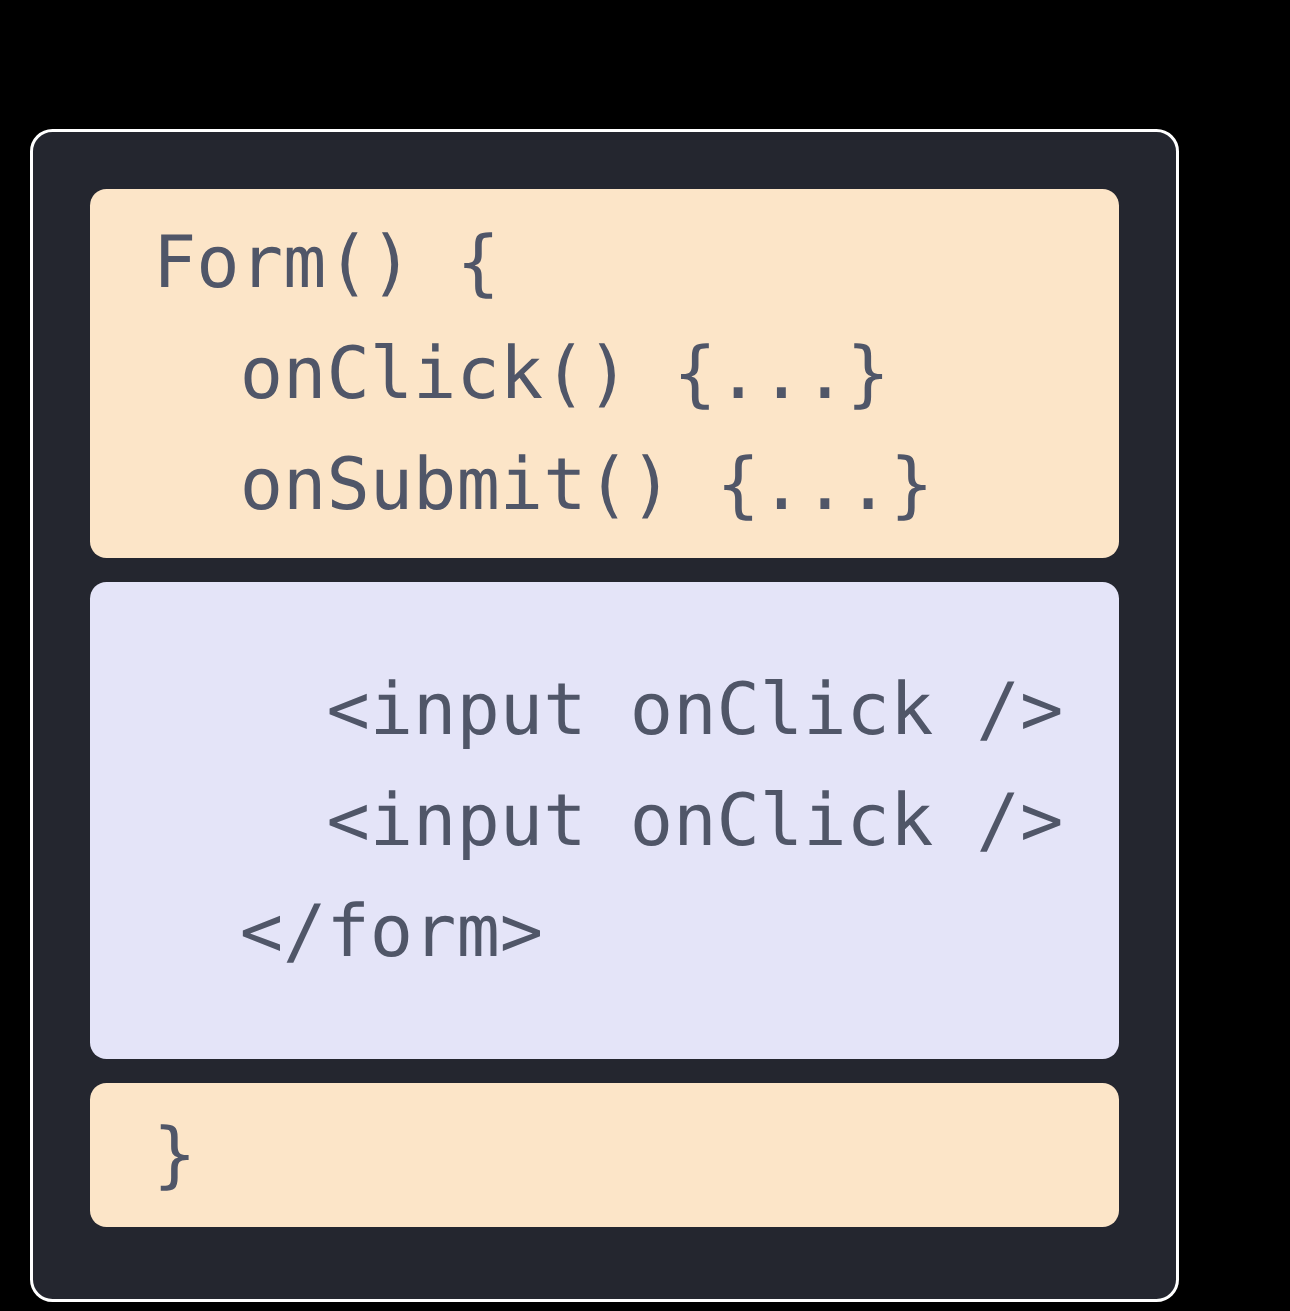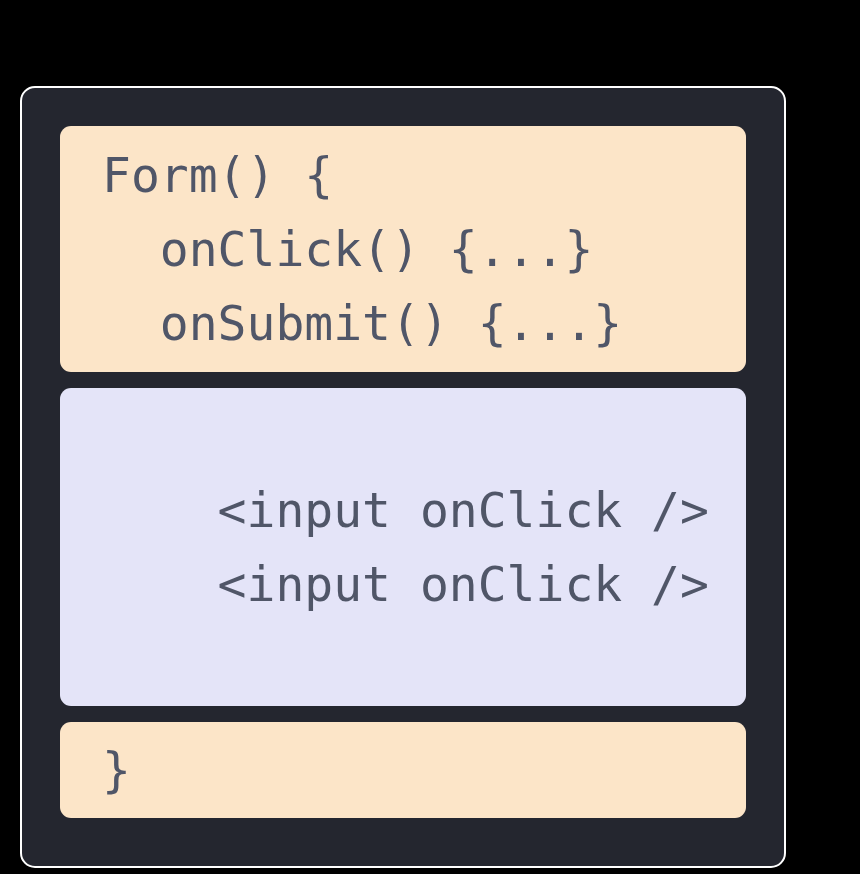--- a/index.html
+++ b/index.html
@@ -79,20 +79,21 @@
 
     <div class="panel panel-peach" id="panel-signature">
       <div class="code-line">Form() {</div>
       <div class="code-line">  onClick() {...}</div>
       <div class="code-line">  onSubmit() {...}</div>
     </div>
 
     <div class="panel panel-lavender" id="panel-markup">
       <div class="code-line">    &lt;input onClick /&gt;</div>
       <div class="code-line">    &lt;input onClick /&gt;</div>
+      <div class="code-line">  &lt;/form&gt;</div>
     </div>
 
     <div class="panel panel-peach" id="panel-closing">
       <div class="code-line">}</div>
     </div>
 
   </div>
 
 </div>
 

